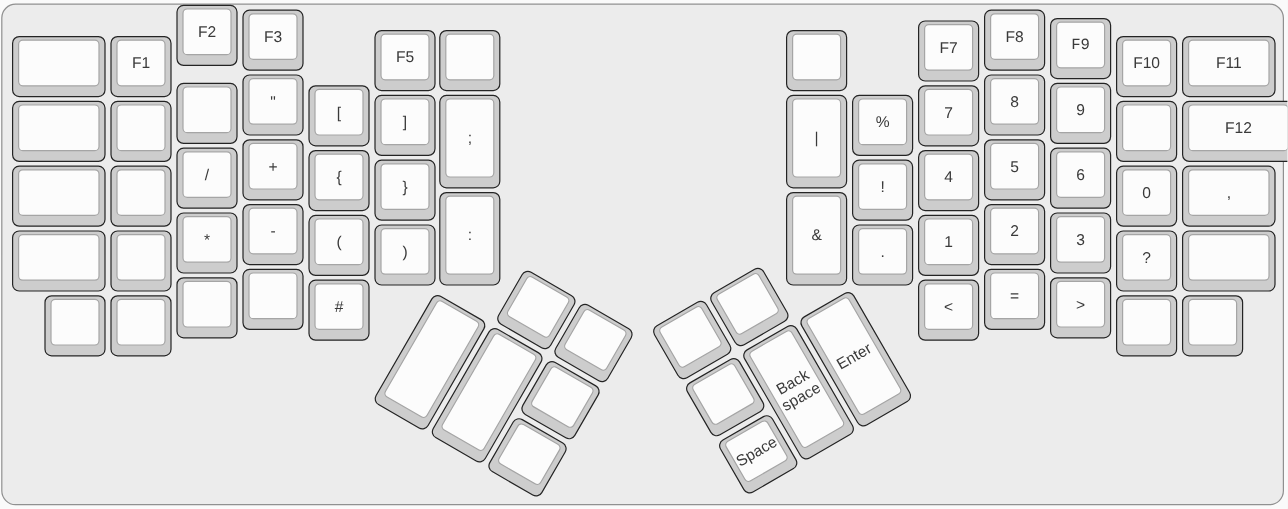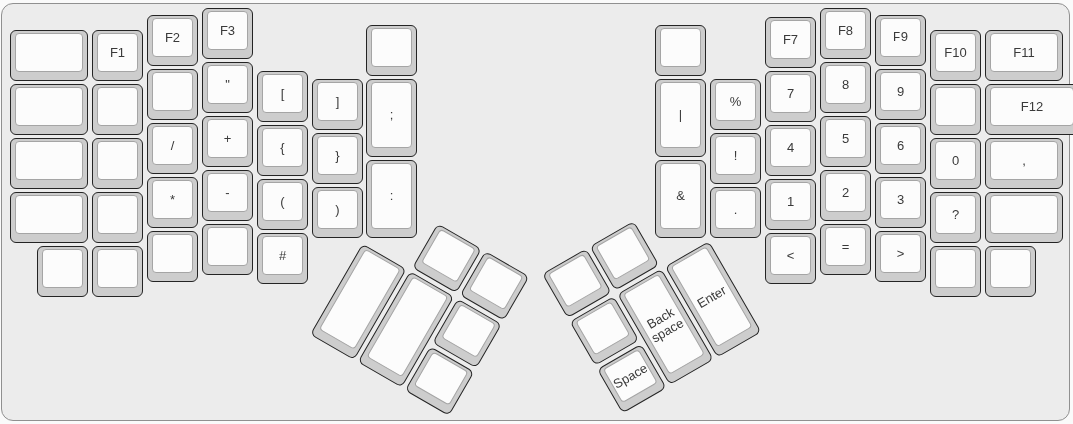--- a/index.html
+++ b/index.html
@@ -79,21 +79,21 @@
       </div>
       <div class="key" style="left: 92px; top: 192px; width: 51px; height: 51px;">
         <div class="cap"></div>
       </div>
       <div class="key" style="left: 37px; top: 246px; width: 51px; height: 51px;">
         <div class="cap"></div>
       </div>
       <div class="key" style="left: 92px; top: 246px; width: 51px; height: 51px;">
         <div class="cap"></div>
       </div>
-      <div class="key" style="left: 147px; top: 15px; width: 51px; height: 51px;">
+      <div class="key" style="left: 147px; top: 4px; width: 51px; height: 51px;">
         <div class="cap">F2</div>
       </div>
       <div class="key" style="left: 147px; top: 69px; width: 51px; height: 51px;">
         <div class="cap"></div>
       </div>
       <div class="key" style="left: 147px; top: 123px; width: 51px; height: 51px;">
         <div class="cap">/</div>
       </div>
       <div class="key" style="left: 147px; top: 177px; width: 51px; height: 51px;">
         <div class="cap">*</div>
@@ -120,20 +120,23 @@
         <div class="cap">[</div>
       </div>
       <div class="key" style="left: 257px; top: 125px; width: 51px; height: 51px;">
         <div class="cap">{</div>
       </div>
       <div class="key" style="left: 257px; top: 179px; width: 51px; height: 51px;">
         <div class="cap">(</div>
       </div>
       <div class="key" style="left: 257px; top: 233px; width: 51px; height: 51px;">
         <div class="cap">#</div>
+      </div>
+      <div class="key" style="left: 312px; top: 25px; width: 51px; height: 51px;">
+        <div class="cap">F5</div>
       </div>
       <div class="key" style="left: 312px; top: 79px; width: 51px; height: 51px;">
         <div class="cap">]</div>
       </div>
       <div class="key" style="left: 312px; top: 133px; width: 51px; height: 51px;">
         <div class="cap">}</div>
       </div>
       <div class="key" style="left: 312px; top: 187px; width: 51px; height: 51px;">
         <div class="cap">)</div>
       </div>

